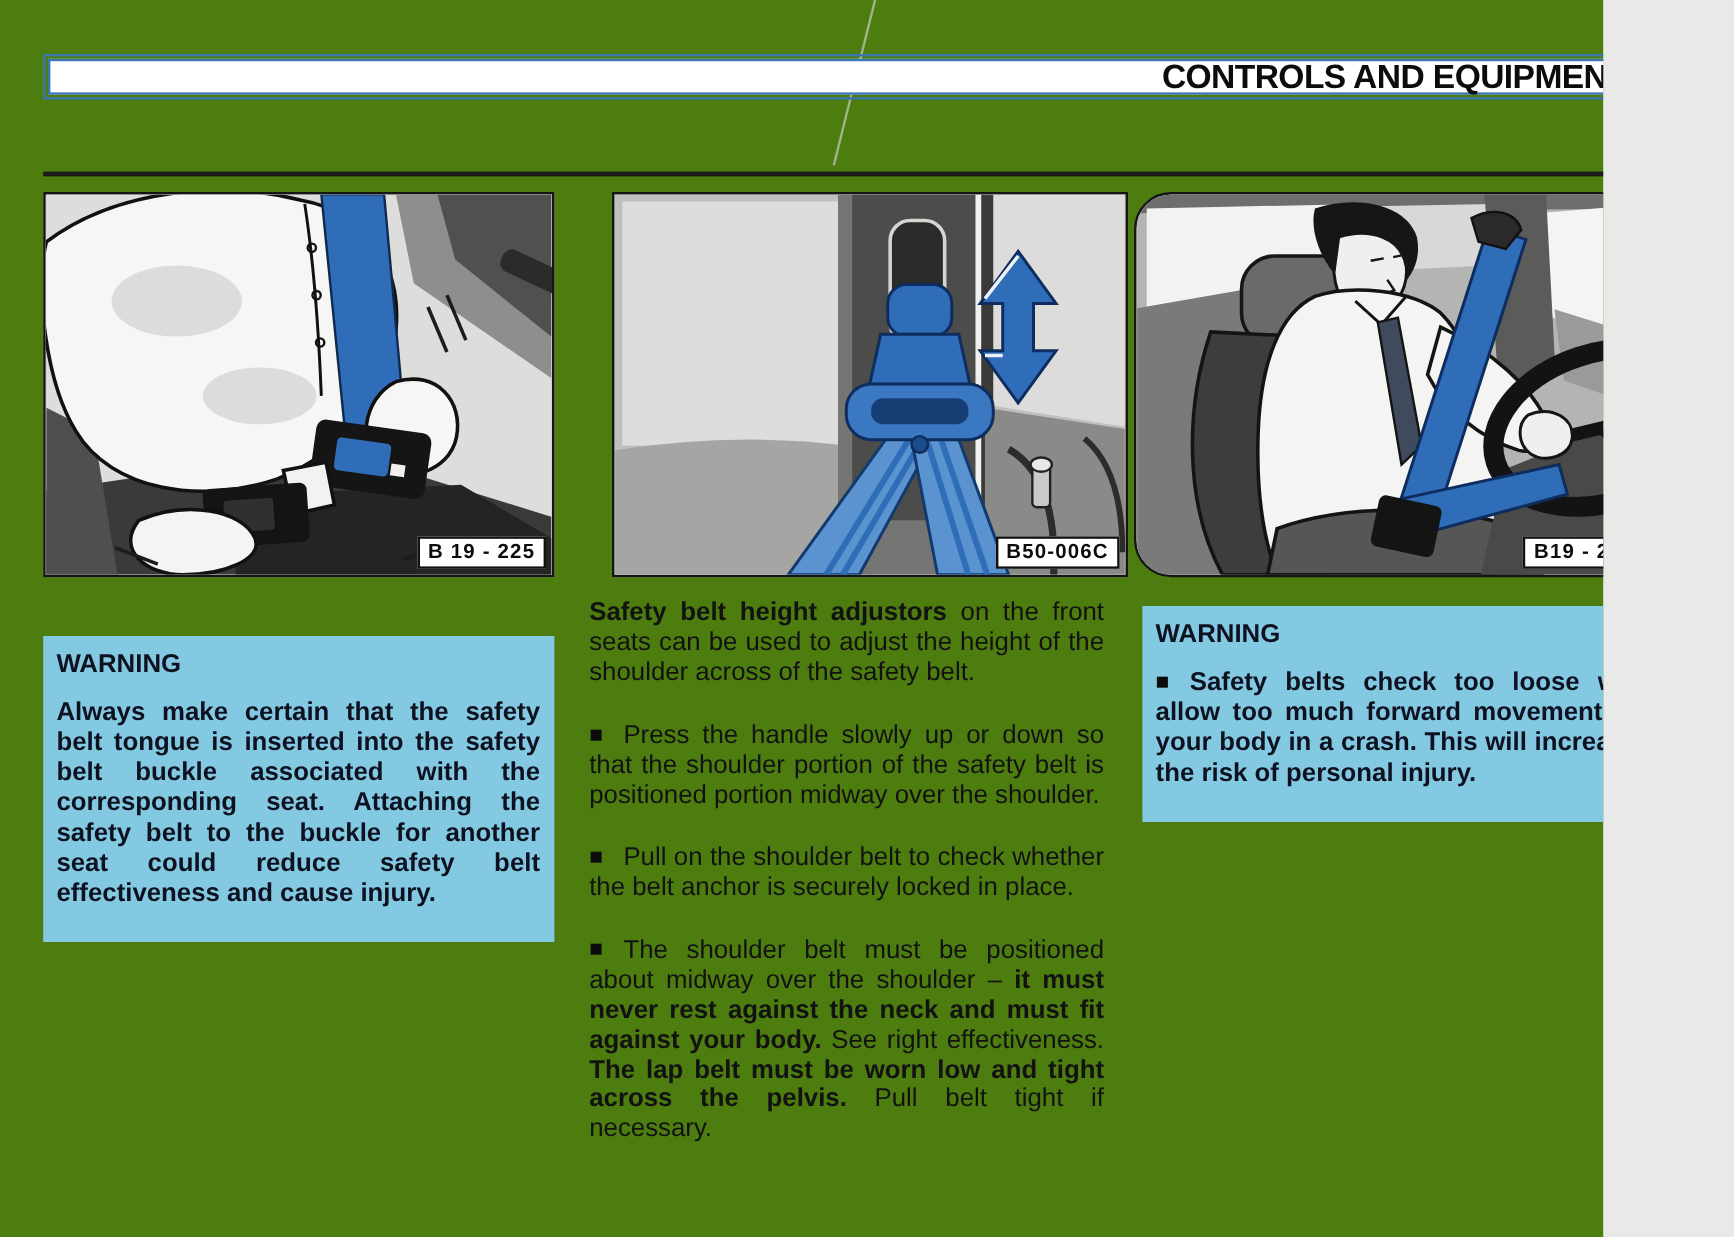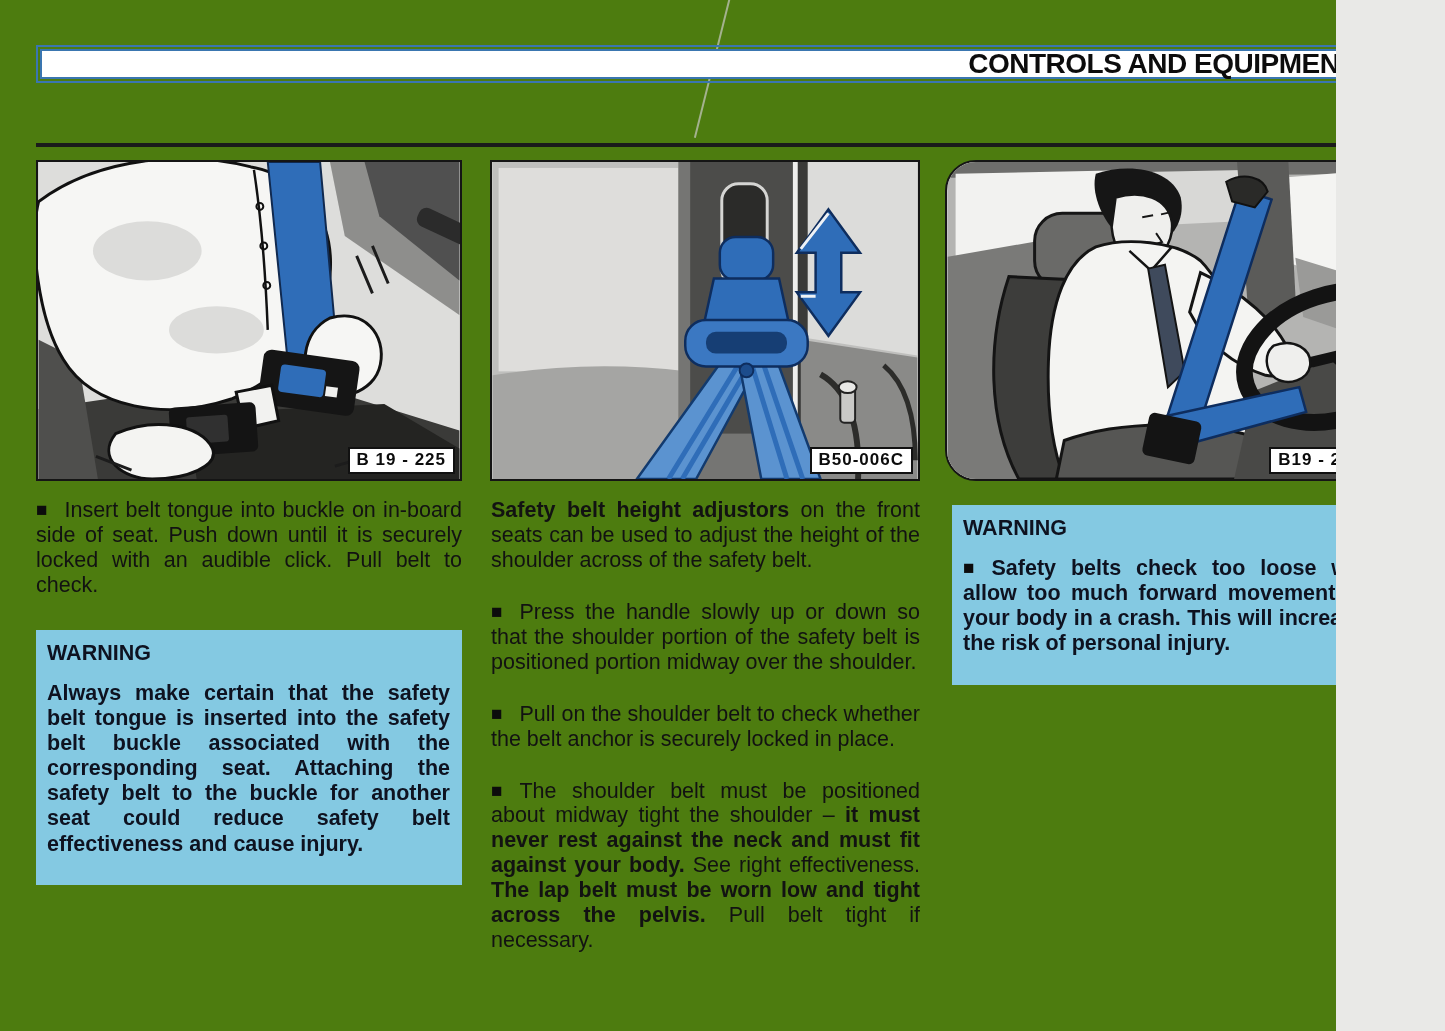--- a/index.html
+++ b/index.html
@@ -39,21 +39,21 @@
     background:#c9c9c5;transform:rotate(14deg);opacity:.7;
   }
   
   .fig{
     position:absolute;top:160px;height:321px;margin:0;
     border:2px solid #151515;box-sizing:border-box;
     background:#cfcfcd;overflow:hidden;text-align:right;
   }
   .fig svg{display:block;width:100%;height:100%;}
   #fig1{left:36px;width:426px;}
-  #fig2{left:490px;width:430px;}
+  #fig2{left:510px;width:430px;}
   #fig3{left:945px;width:433px;border-radius:31px;}
   .figlabel{
     position:absolute;right:5px;bottom:5px;
     background:#fff;border:2px solid #111;
     padding:1px 7px 2px;
     font-size:17px;font-weight:bold;letter-spacing:1px;color:#0c0c0c;
     line-height:1.15;
   }
   
   .col{position:absolute;top:498px;}
@@ -200,32 +200,31 @@
       <path d="M 330,186 C 350,178 369,189 367,206 C 365,221 345,227 332,219 C 321,211 320,194 330,186 Z" fill="#efefed" stroke="#141414" stroke-width="2.5"></path>
       <polygon class="c-belt" points="296,28 328,38 253,272 221,262" stroke="#0e2d5e" stroke-width="2.5"></polygon>
       <polygon class="c-belt" points="218,258 356,228 363,253 227,290" stroke="#0e2d5e" stroke-width="2.5"></polygon>
       <rect x="200" y="258" width="54" height="44" rx="6" fill="#141414" transform="rotate(12 227 280)"></rect>
       <path d="M 282,20 C 300,10 320,15 324,30 L 311,46 L 288,40 Z" fill="#2a2a28" stroke="#111" stroke-width="2"></path>
     </svg>
     <figcaption class="figlabel">B19 - 228</figcaption>
   </figure>
 
   <section class="col" id="col1">
-    <p class="para"><span class="bullet">■</span><span>Insert belt tongue into buckle on in-board side of seat. Push down until it is securely locked with an audible click. Pull belt to check.</span></p>
     <div class="warnbox">
       <p class="warn-heading">WARNING</p>
       <p class="warn-text">Always make certain that the safety belt tongue is inserted into the safety belt buckle associated with the corresponding seat. Attaching the safety belt to the buckle for another seat could reduce safety belt effectiveness and cause injury.</p>
     </div>
   </section>
 
   <section class="col" id="col2">
     <p class="para"><span class="b">Safety belt height adjustors</span><span> on the front seats can be used to adjust the height of the shoulder across of the safety belt.</span></p>
     <p class="para"><span class="bullet">■</span><span>Press the handle slowly up or down so that the shoulder portion of the safety belt is positioned portion midway over the shoulder.</span></p>
     <p class="para"><span class="bullet">■</span><span>Pull on the shoulder belt to check whether the belt anchor is securely locked in place.</span></p>
-    <p class="para"><span class="bullet">■</span><span>The shoulder belt must be positioned about midway tight the shoulder – </span><span class="b">it must never rest against the neck and must fit against your body.</span><span> See right effectiveness. </span><span class="b">The lap belt must be worn low and tight across the pelvis.</span><span> Pull belt tight if necessary.</span></p>
+    <p class="para"><span class="bullet">■</span><span>The shoulder belt must be positioned about midway over the shoulder – </span><span class="b">it must never rest against the neck and must fit against your body.</span><span> See right effectiveness. </span><span class="b">The lap belt must be worn low and tight across the pelvis.</span><span> Pull belt tight if necessary.</span></p>
   </section>
 
   <section class="col" id="col3">
     <div class="warnbox">
       <p class="warn-heading">WARNING</p>
       <p class="warn-text"><span class="bullet">■</span><span>Safety belts check too loose will allow too much forward movement of your body in a crash. This will increase the risk of personal injury.</span></p>
     </div>
   </section>
 
   <div class="pageno">14</div>

